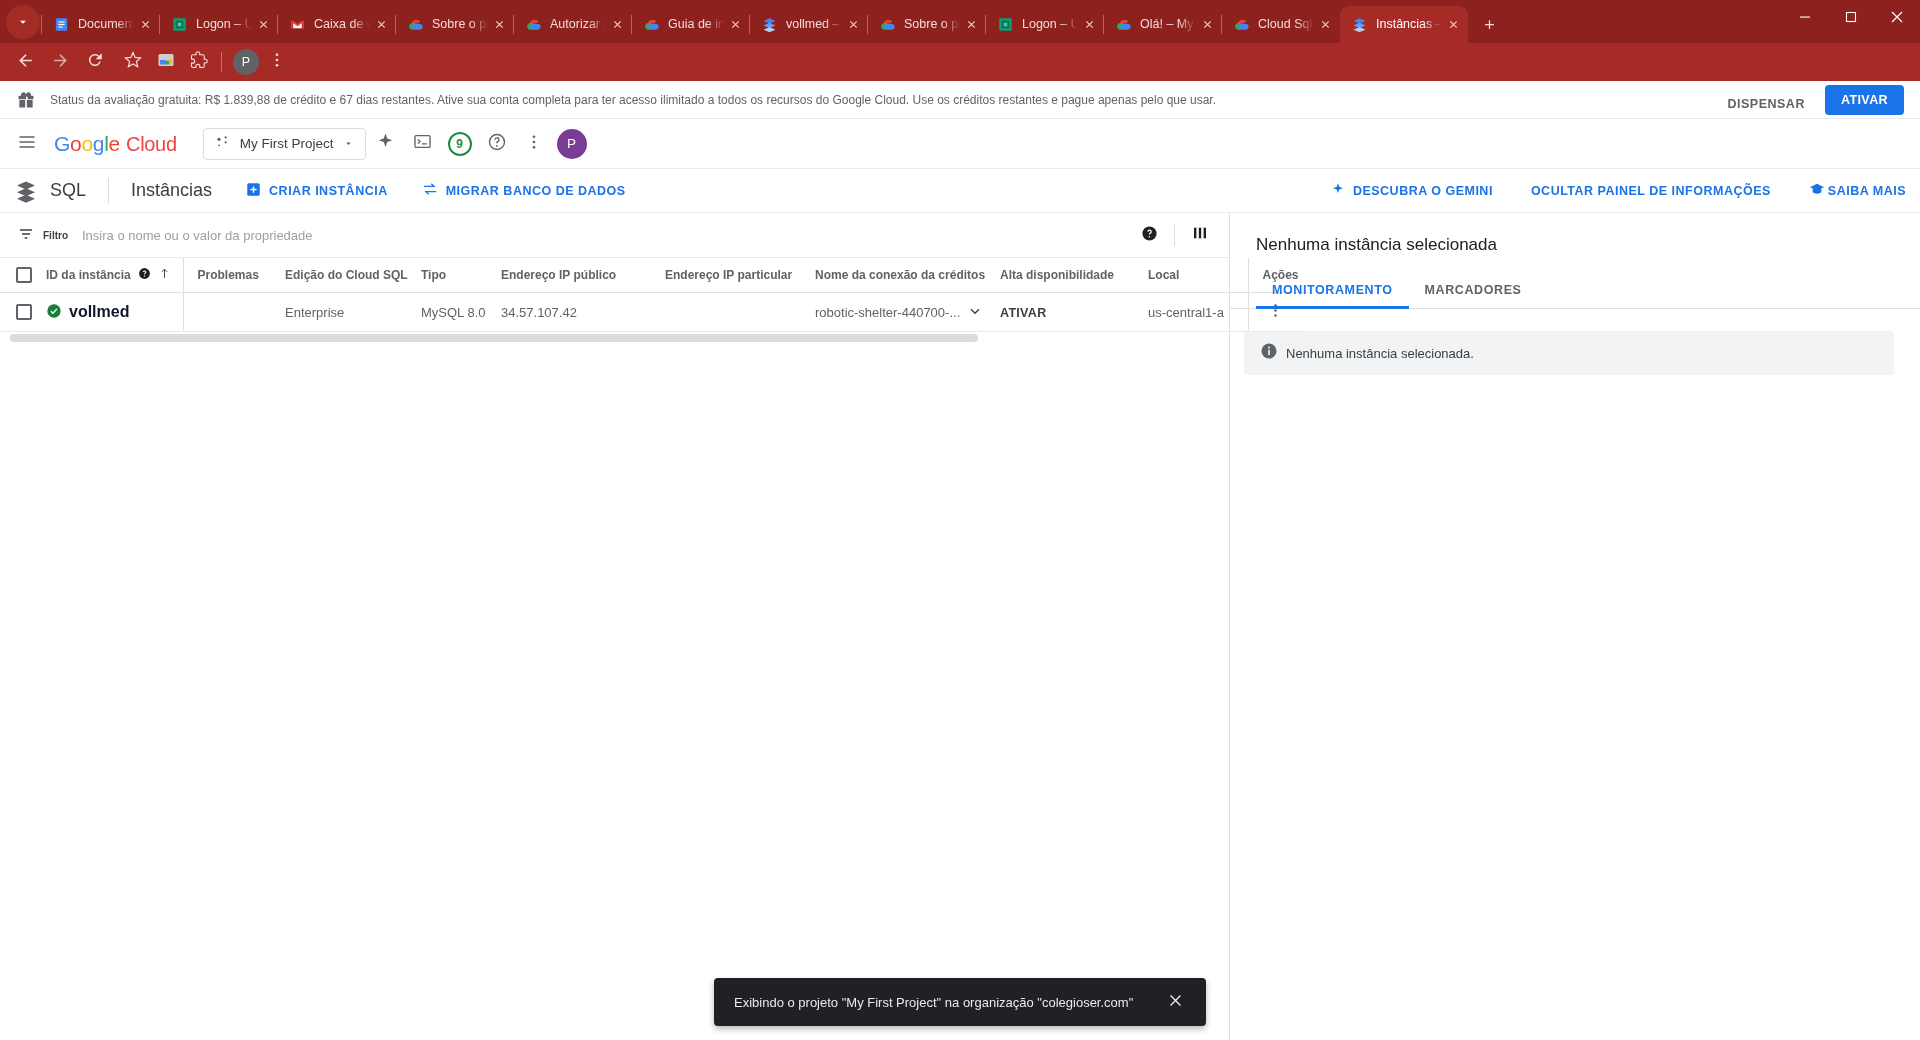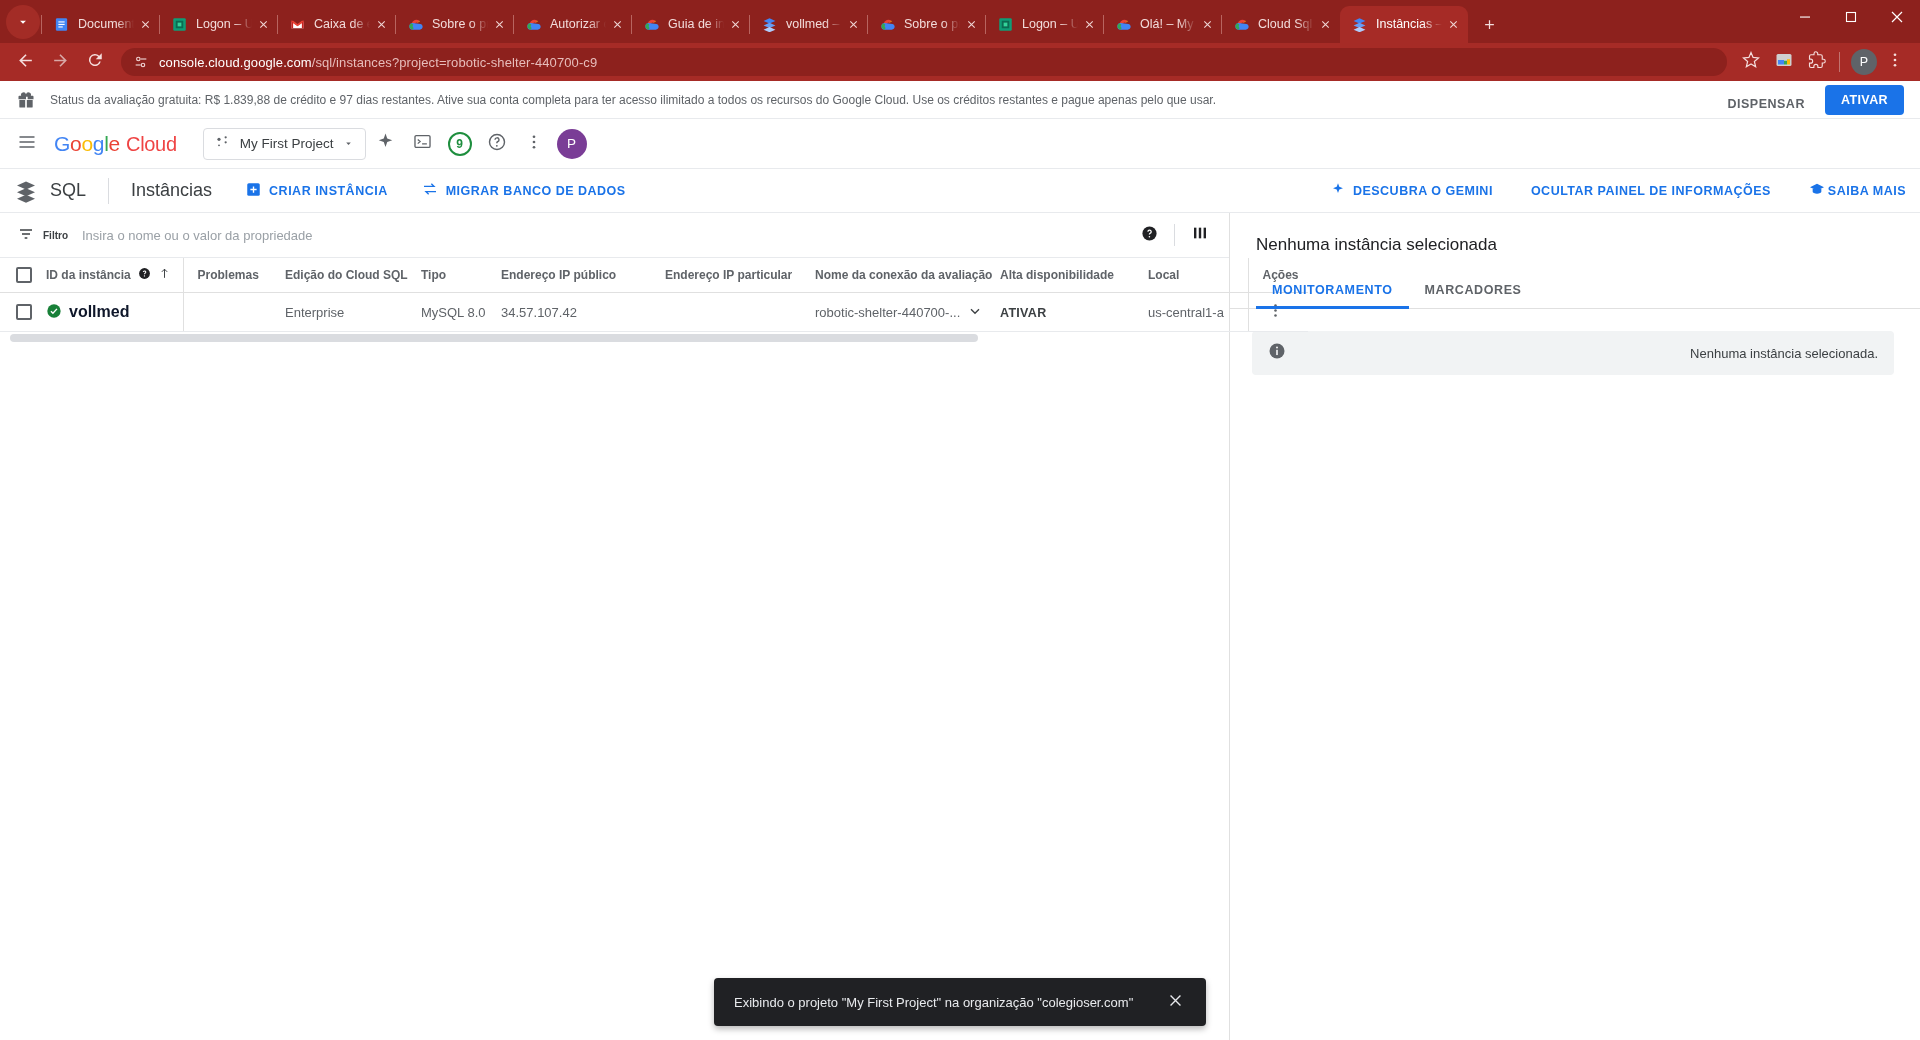--- a/index.html
+++ b/index.html
@@ -401,28 +401,27 @@
     color: #5f6368;
     padding: 10px 16px 11px 16px;
     cursor: pointer;
     position: relative;
   }
   .info-tab.active { color: #1a73e8; }
   .info-tab.active::after {
     content:""; position:absolute; left:0; right:0; bottom:-1px; height:3px; background:#1a73e8;
   }
   .info-empty {
-    margin: 22px 26px 0 22px;
+    margin: 22px 26px 0 14px;
     background: #f1f3f4;
     border-radius: 4px;
     height: 44px;
     display: flex; align-items: center;
     padding: 0 16px;
     gap: 8px;
-    justify-content: space-between;
   }
   .info-empty-text { font-size: 13px; color:#3c4043; }
 
   
   .toast {
     position: absolute;
     left: 714px;
     bottom: 23px;
     width: 492px;
     height: 48px;
@@ -683,31 +682,20 @@
       </span>
     </div>
     <div class="nav-btn">
       <span>
         <svg width="18" height="18" viewBox="0 0 24 24">
             <path d="M17.65 6.35A8 8 0 1 0 19.73 14h-2.08A6 6 0 1 1 12 6c1.66 0 3.14.69 4.22 1.78L13 11h8V3z" fill="#f5dedd"></path>
           </svg>
       </span>
     </div>
 
-    <div class="omnibox">
-      <span class="omni-icon">
-        <svg width="16" height="16" viewBox="0 0 24 24">
-          <circle cx="8" cy="7.5" r="2.6" fill="none" stroke="#f0d5d4" stroke-width="1.7"></circle>
-          <path d="M11.5 7.5H20" stroke="#f0d5d4" stroke-width="1.7"></path>
-          <circle cx="15" cy="16.5" r="2.6" fill="none" stroke="#f0d5d4" stroke-width="1.7"></circle>
-          <path d="M11.5 16.5H4" stroke="#f0d5d4" stroke-width="1.7"></path>
-        </svg>
-      </span>
-      <div class="url-text"><span>console.cloud.google.com</span><span class="url-dim">/sql/instances?project=robotic-shelter-440700-c9</span></div>
-    </div>
 
     <div class="toolbar-icon">
       <span>
         <svg width="18" height="18" viewBox="0 0 24 24">
             <path d="M12 17.3l-6.2 3.7 1.7-7.1L2 9.2l7.2-.6L12 2l2.8 6.6 7.2.6-5.5 4.7 1.7 7.1z" fill="none" stroke="#f5dedd" stroke-width="1.6"></path>
           </svg>
       </span>
     </div>
     <div class="toolbar-icon">
       <span>
@@ -741,21 +729,21 @@
 </div>
 
 <div class="gc-app">
 
   <div class="trial-banner">
     <span class="trial-icon">
       <svg width="20" height="20" viewBox="0 0 24 24">
           <path d="M20 7h-2.2a3 3 0 0 0-5.8-2 3 3 0 0 0-5.8 2H4a1 1 0 0 0-1 1v3h9V8h2v3h7V8a1 1 0 0 0-1-1zM4 12v8a1 1 0 0 0 1 1h6v-9H4zm9 9h6a1 1 0 0 0 1-1v-8h-7v9z" fill="#5f6368"></path>
         </svg>
     </span>
-    <div class="trial-text">Status da avaliação gratuita: R$ 1.839,88 de crédito e 97 dias restantes. Ative sua conta completa para ter acesso ilimitado a todos os recursos do Google Cloud. Use os créditos restantes e pague apenas pelo que usar.</div>
+    <div class="trial-text">Status da avaliação gratuita: R$ 1.839,88 de crédito e 67 dias restantes. Ative sua conta completa para ter acesso ilimitado a todos os recursos do Google Cloud. Use os créditos restantes e pague apenas pelo que usar.</div>
     <div class="trial-dismiss">DISPENSAR</div>
     <div class="trial-activate">ATIVAR</div>
   </div>
 
   <div class="gc-header">
     <div class="hamburger">
       <span>
         <svg width="20" height="20" viewBox="0 0 24 24">
             <path d="M3 6h18M3 12h18M3 18h18" stroke="#5f6368" stroke-width="1.9"></path>
           </svg>
@@ -941,21 +929,21 @@
                       <path d="M12 4v16M12 4l-5 5M12 4l5 5" stroke="#3c4043" stroke-width="1.8" fill="none"></path>
                     </svg>
                 </span>
               </div>
             </th>
             <th class="col-problems row-sep-left"><span>Problemas</span></th>
             <th class="col-edition"><span>Edição do Cloud SQL</span></th>
             <th class="col-tipo"><span>Tipo</span></th>
             <th class="col-pubip"><span>Endereço IP público</span></th>
             <th class="col-privip"><span>Endereço IP particular</span></th>
-            <th class="col-conn"><span>Nome da conexão da avaliação</span></th>
+            <th class="col-conn"><span>Nome da conexão da créditos</span></th>
             <th class="col-ha"><span>Alta disponibilidade</span></th>
             <th class="col-local"><span>Local</span></th>
             <th class="col-acoes row-sep-left"><span>Ações</span></th>
           </tr>
         </thead>
         <tbody>
           <tr>
             <td class="col-check">
               <div class="cbox"></div>
             </td>

